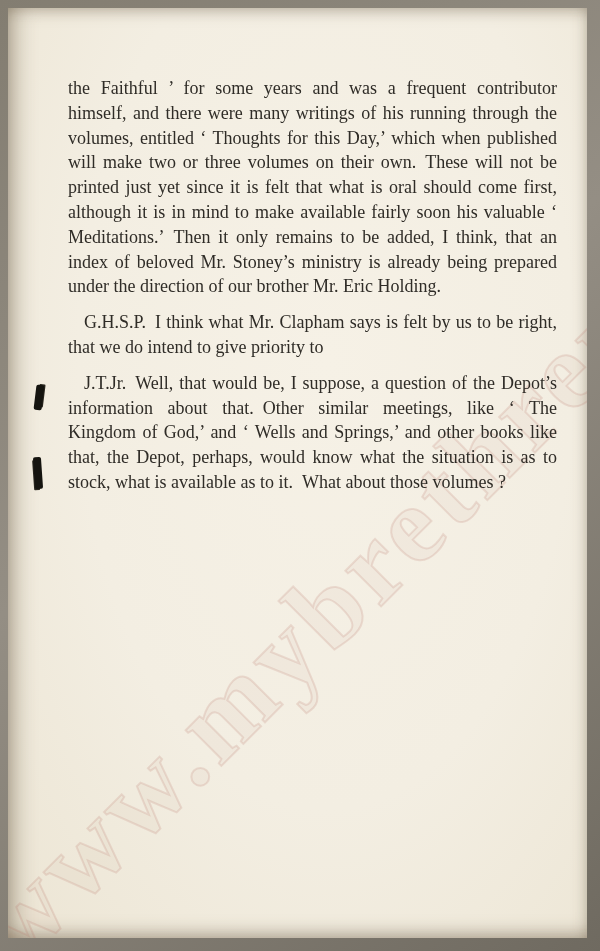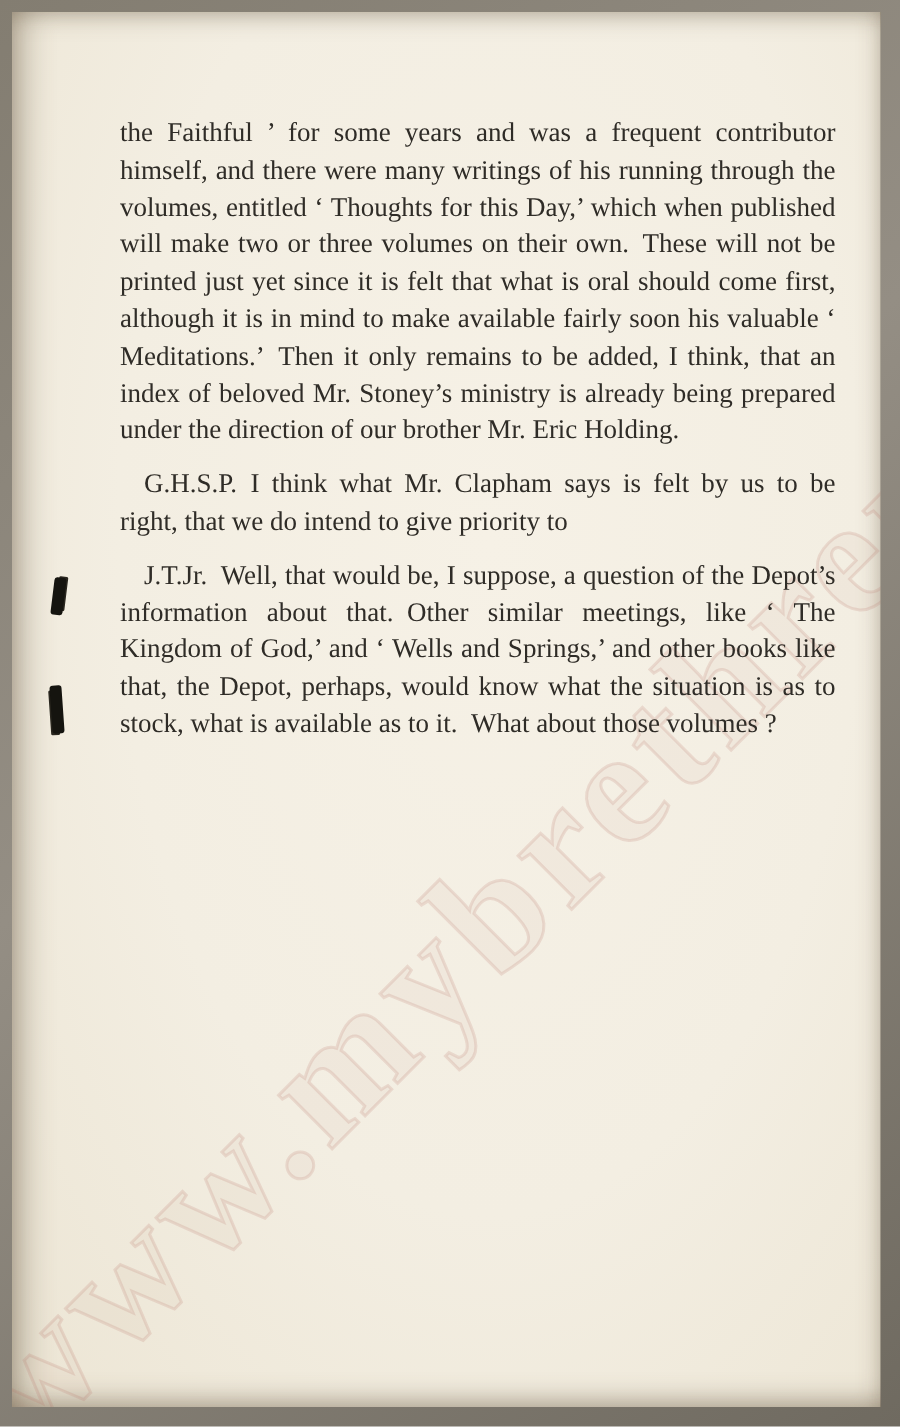--- a/index.html
+++ b/index.html
@@ -24,21 +24,21 @@
     box-shadow:
       inset 18px 0 22px -12px rgba(95, 80, 58, 0.45),
       inset -10px 0 16px -10px rgba(95, 80, 58, 0.30),
       inset 0 12px 16px -10px rgba(95, 80, 58, 0.35),
       inset 0 -14px 18px -10px rgba(95, 80, 58, 0.40);
     overflow: hidden;
   }
   .text-block {
     position: absolute;
     top: 68px;
-    left: 72px;
+    left: 60px;
     right: 30px;
   }
   .para {
     font-size: 18px;
     line-height: 24.8px;
     color: #2f2c27;
     text-align: justify;
     margin: 0 0 11px 0;
   }
   .para.indent {

